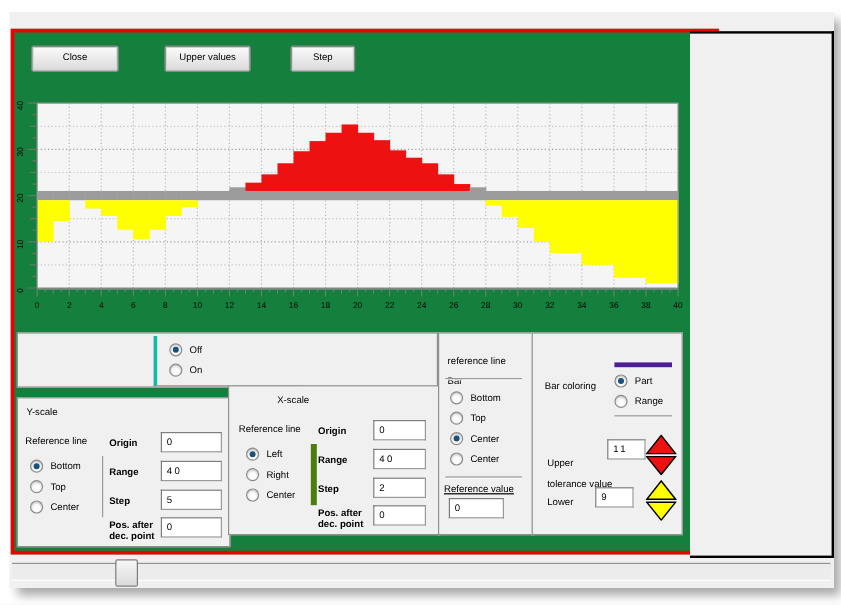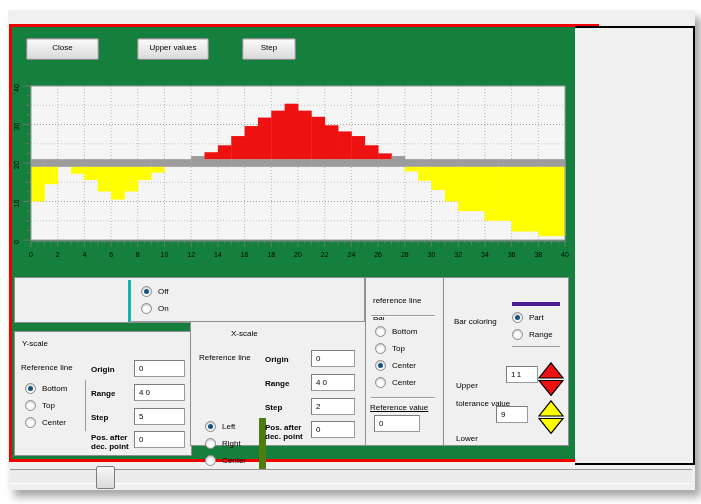--- a/index.html
+++ b/index.html
@@ -315,21 +315,21 @@
       <div class="frow-label" style="left:76px;top:81px;">Step</div>
       <input class="tfield" style="left: 119px; top: 76px; width: 45px;" value="5">
       <div class="frow-label" style="left:76px;top:101px;width:42px;">Pos. after dec. point</div>
       <input class="tfield" style="left: 119px; top: 99px; width: 45px;" value="0">
     </div>
 
     <div class="gbox" style="left:178px;top:294px;width:175px;height:123px;">
       <div class="lbl" style="left:20px;top:7px;margin-left:20px;">X-scale</div>
       <div class="grid-btn" style="left:136px;top:7px;">Grid</div>
       <div class="lbl" style="left:8px;top:31px;">Reference line</div>
-      <div class="radio-group" style="left:14px;top:48px;width:52px;border-right:7px solid #4d7c0f;padding-right:2px;margin-top:48px;">
+      <div class="radio-group" style="left:14px;top:48px;width:52px;border-right:5px solid #4d7c0f;padding-right:2px;">
           <div class="radio-row">
             <span class="radio on"></span>
             <span class="rlabel">Left</span>
           </div>
           <div class="radio-row">
             <span class="radio"></span>
             <span class="rlabel">Right</span>
           </div>
           <div class="radio-row">
             <span class="radio"></span>
@@ -380,21 +380,21 @@
             <span class="radio on"></span>
             <span class="rlabel">Part</span>
           </div>
           <div class="radio-row">
             <span class="radio"></span>
             <span class="rlabel">Range</span>
           </div>
         </div>
       <div class="lbl" style="left:12px;top:103px;">Upper</div>
       <div class="lbl" style="left:12px;top:121px;">tolerance value</div>
-      <div class="lbl" style="left:12px;top:136px;margin-top:20px;">Lower</div>
+      <div class="lbl" style="left:12px;top:136px;">Lower</div>
       <input class="tfield" style="left: 62px; top: 88px; width: 26px;" value="11">
       <input class="tfield" style="left: 52px; top: 128px; width: 26px;" value="9">
       <svg class="diamond" style="left:94px;top:84px;" viewBox="0 0 26 34">
         <polygon points="13,0.8 25,16 1,16" fill="#ee1111" stroke="#000" stroke-width="1.2"></polygon>
         <polygon points="1,18.5 25,18.5 13,33.4" fill="#ee1111" stroke="#000" stroke-width="1.2"></polygon>
       </svg>
       <svg class="diamond" style="left:94px;top:122px;" viewBox="0 0 26 34">
         <polygon points="13,0.8 25,16 1,16" fill="#ffff00" stroke="#000" stroke-width="1.2"></polygon>
         <polygon points="1,18.5 25,18.5 13,33.4" fill="#ffff00" stroke="#000" stroke-width="1.2"></polygon>
       </svg>

